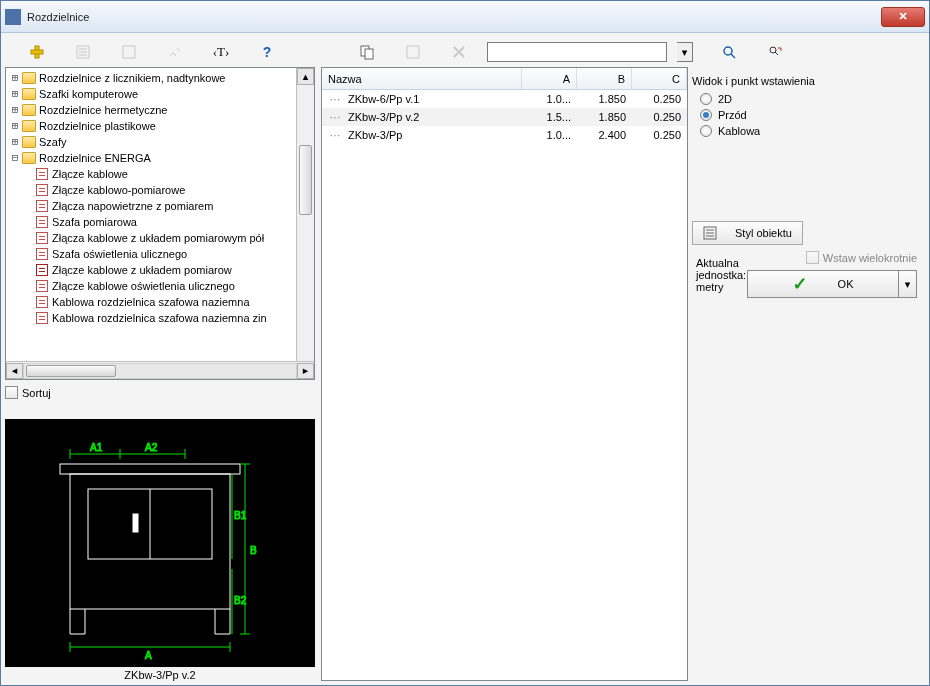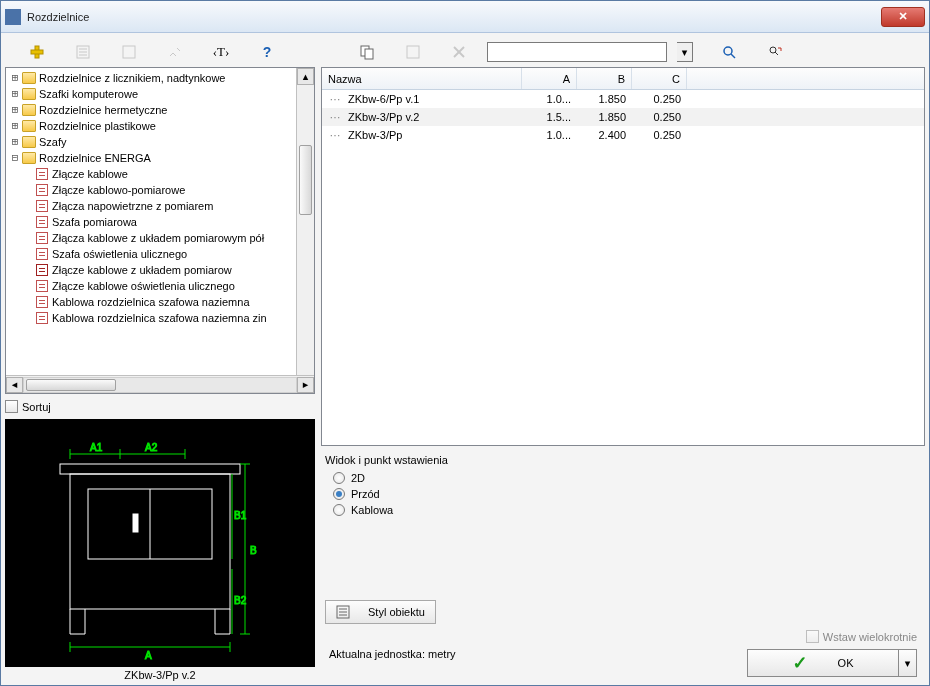--- a/index.html
+++ b/index.html
@@ -33,24 +33,24 @@
   .lbl{ white-space: nowrap; }
   .hscroll { height: 18px; border-top: 1px solid #c0c0c0; background: #f0f0f0; display:flex; align-items:center;}
   .hscroll .arrow{width:17px;height:16px;border:1px solid #b0b0b0;background:#e8e8e8;display:flex;align-items:center;justify-content:center;}
   .hscroll .track{flex:1;height:16px;background:#e8e8e8;border:1px solid #d0d0d0;position:relative;}
   .hscroll .thumb{position:absolute;left:2px;top:1px;width:90px;height:12px;background:linear-gradient(#fafafa,#d8d8d8);border:1px solid #a0a0a0;border-radius:2px;}
   .vscroll { width: 18px; background: #f0f0f0; border-left:1px solid #c0c0c0; position:absolute; right:0; top:0; bottom:18px;}
   .vscroll .arrow{height:17px;border:1px solid #b0b0b0;background:#e8e8e8;display:flex;align-items:center;justify-content:center;}
   .vscroll .thumb{margin:2px;height:70px;background:linear-gradient(90deg,#fafafa,#d8d8d8);border:1px solid #a0a0a0;border-radius:2px;}
   .sort-row { margin-top: 6px; display:flex; align-items:center; gap:4px;}
   .chk { width:13px; height:13px; border:1px solid #8a8a8a; background:linear-gradient(#fff,#e8e8e8);}
-  .preview { margin-top: 6px; background:#000; height: 248px; position:relative; }
+  .preview { margin-top: 20px; background:#000; height: 248px; position:relative; }
   .preview svg { width:100%; height:100%; }
   .preview-caption { text-align:center; margin-top:2px;}
-  .right-col { flex:1; display:flex; flex-direction:column; min-width:0; }
+  .right-col { flex:1; display:flex; flex-direction:row; min-width:0; }
   .list-wrap { flex:1; border:1px solid #828790; background:#fff; display:flex; flex-direction:column; min-height:0;}
   .list-head { display:flex; background:linear-gradient(#fdfdfd,#eef2f7); border-bottom:1px solid #c6d3e1; height:22px; align-items:center;}
   .list-head .col { padding:0 6px; border-right:1px solid #d7e0ea; height:100%; display:flex; align-items:center;}
   .col-name{ flex:0 0 200px; }
   .col-a,.col-b,.col-c{ flex:0 0 55px; justify-content:flex-end;}
   .list-body { flex:1; overflow:auto;}
   .list-row { display:flex; height:18px; align-items:center;}
   .list-row.sel{ background:#f2f2f2;}
   .list-row .indent{width:26px; display:flex; align-items:center; justify-content:center; color:#888;}
   .list-row .nm{ flex:0 0 174px; padding-left:0;}

